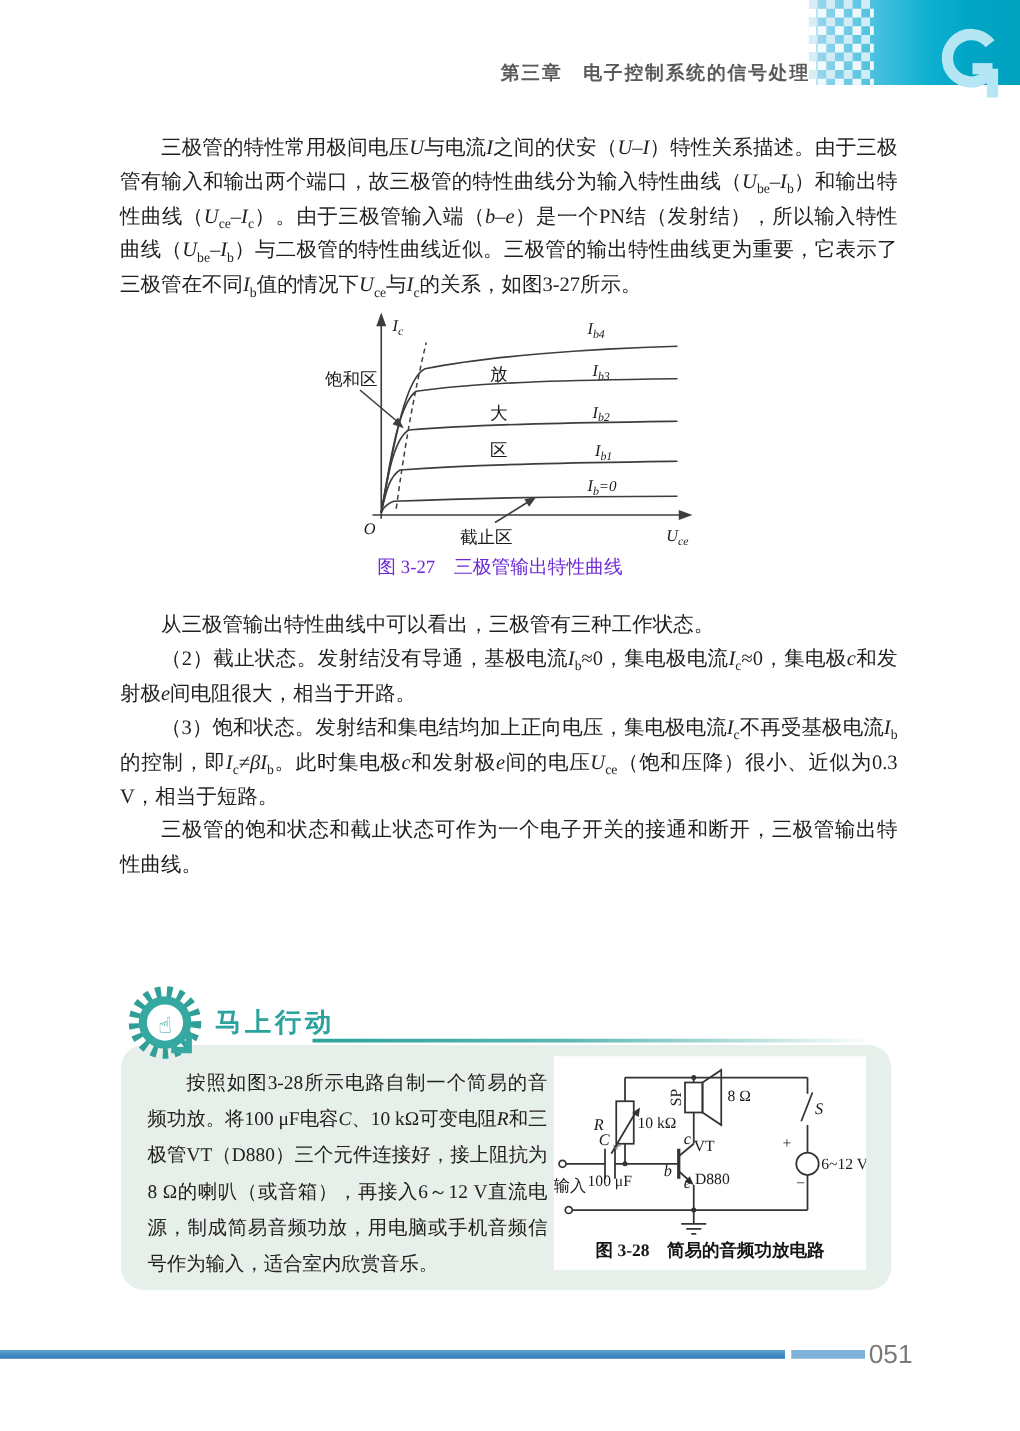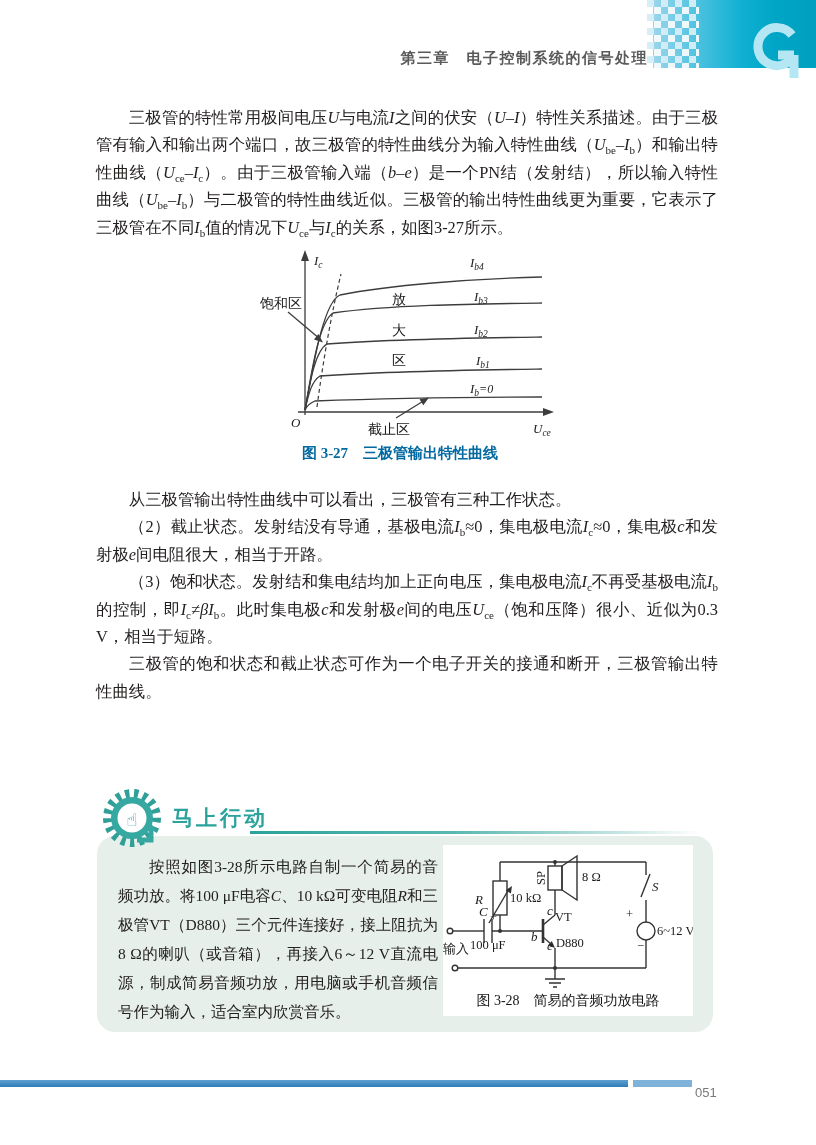--- a/index.html
+++ b/index.html
@@ -24,21 +24,21 @@
   .bodytext p{margin:0;text-indent:2em;}
   .bodytext i{font-style:italic;}
   .bodytext sub{font-size:11px;line-height:0;}
   #para1{top:104px;}
   #paraflow{top:486px;}
 
   
   .fig27{position:absolute;left:230px;top:247px;width:340px;height:200px;}
   .fig27 svg{overflow:visible;}
   .figcap27{position:absolute;left:230px;top:444px;width:340px;text-align:center;
-            font-weight:700;font-size:15px;color:#0369a1;}
+            font-weight:400;font-size:15px;color:#6d28d9;}
   .axis-line{stroke:#3d3d3d;stroke-width:1.3;fill:none;}
   .curve{stroke:#3d3d3d;stroke-width:1.3;fill:none;}
   .dash{stroke:#3d3d3d;stroke-width:1.2;fill:none;stroke-dasharray:4 3;}
   .fig-ann{font-size:14px;fill:#1d1a1a;}
   .fig-var{font-style:italic;font-size:13px;fill:#1d1a1a;}
   .fig-sub{font-style:italic;font-size:9.5px;fill:#1d1a1a;}
   .fig-eq{font-size:12px;fill:#1d1a1a;}
   .ah{fill:#3d3d3d;}
 
   
@@ -47,34 +47,34 @@
   .act-rule{position:absolute;left:250px;top:831px;width:450px;height:3px;
             background:linear-gradient(90deg,#2ba39c 0%,#59b7b1 45%,#bfe2df 80%,rgba(255,255,255,0) 100%);}
   .act-box{position:absolute;left:97px;top:836px;width:616px;height:196px;
            background:#e6efe9;border-radius:18px;}
   .gear{position:absolute;left:101px;top:788px;overflow:visible;}
   .act-text{position:absolute;left:118px;top:852px;width:320px;font-size:15.5px;
             line-height:29px;text-align:justify;color:#242020;}
   .act-text p{margin:0;text-indent:2em;}
   .circuit-panel{position:absolute;left:443px;top:845px;width:250px;height:171px;background:#ffffff;}
   .figcap28{position:absolute;left:0;top:147px;width:100%;text-align:center;
-            font-weight:400;font-size:14px;color:#171414;}
+            font-weight:700;font-size:14px;color:#171414;}
   .cir{stroke:#333;stroke-width:1.4;fill:none;}
   .cir-thick{stroke:#333;stroke-width:2.6;fill:none;}
   .cir-fill{fill:#333;}
   .cir-var{font-style:italic;font-size:13px;fill:#1d1a1a;}
   .cir-txt{font-size:12.5px;fill:#1d1a1a;}
   .cir-cjk{font-size:13px;fill:#1d1a1a;}
 
   
   .bar1{position:absolute;left:0;top:1080px;width:628px;height:7px;
         background:linear-gradient(180deg,#5fa0d0,#2d7cb9);}
   .bar2{position:absolute;left:633px;top:1080px;width:59px;height:7px;background:#7fb2d9;}
-  .pagenum{position:absolute;left:695px;top:1072px;font-size:13px;color:#7a7a7a;
-           font-family:"Liberation Sans","DejaVu Sans",sans-serif;margin-top:13px;}
+  .pagenum{position:absolute;left:695px;top:1072px;font-size:21px;color:#7a7a7a;
+           font-family:"Liberation Sans","DejaVu Sans",sans-serif;}
 </style>
 </head>
 <body>
 
 <div class="page">
 
   <div class="chapter">第三章　电子控制系统的信号处理</div>
   <div class="banner">
     <div class="mosaic"></div>
     <svg class="glogo" width="64" height="60" viewBox="0 0 64 60">

